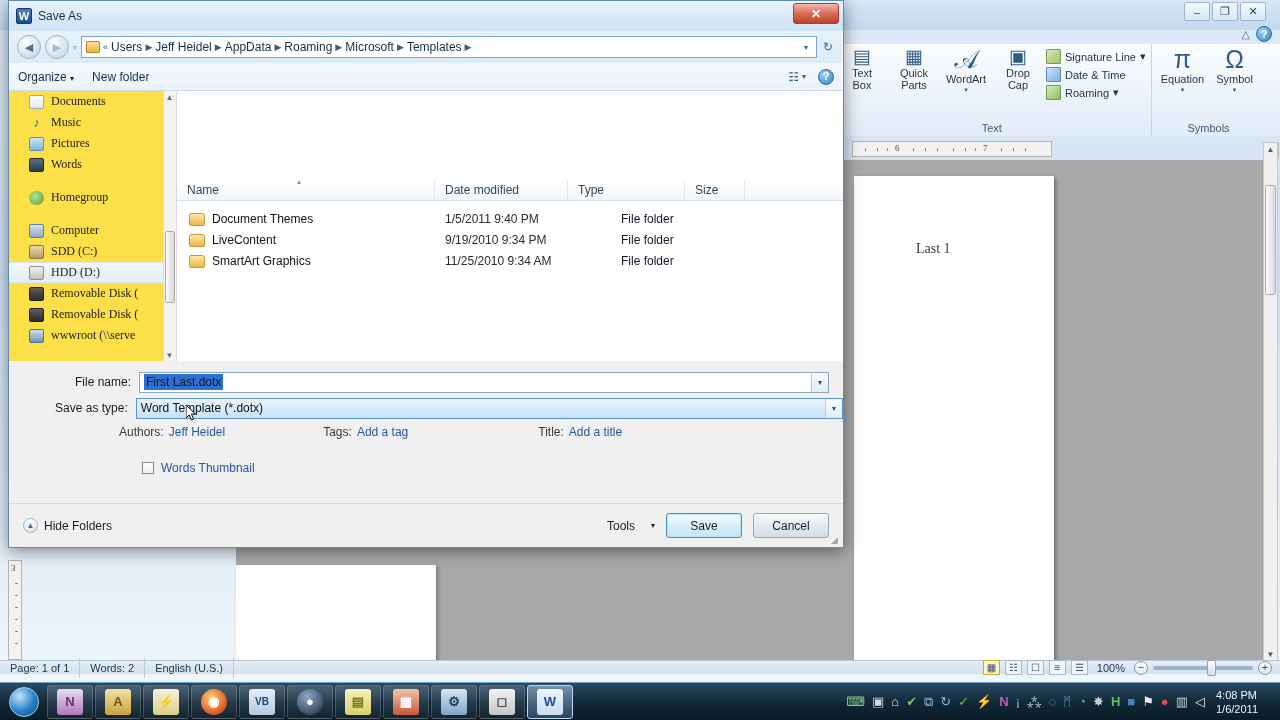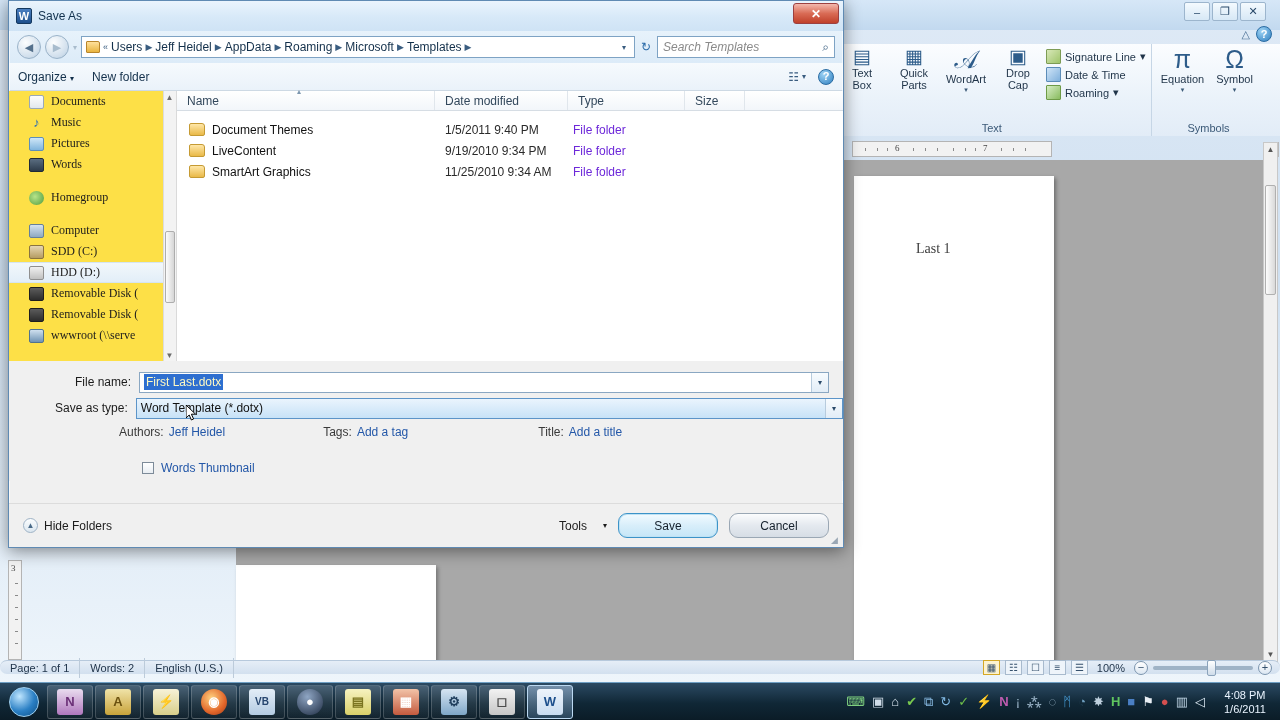--- a/index.html
+++ b/index.html
@@ -81,21 +81,21 @@
              background:linear-gradient(90deg,#fdfdfd,#d9d9d9); border:1px solid #b0b0b0; border-radius:2px;}
   .vscroll .ar { position:absolute; left:0; width:13px; height:13px; font-size:8px; color:#555;
              display:flex;align-items:center;justify-content:center;}
   .doc-corner-ico{ position:absolute; right:1px; top:142px; width:15px;height:15px;
              border:1px solid #b9b9b9; background:#ededed; font-size:9px; color:#555;
              display:flex;align-items:center;justify-content:center;}
 
   
   .statusbar { position:absolute; left:0; top:660px; width:1280px; height:14px;
                background:linear-gradient(#e6eef7,#d2e0ef); border-top:1px solid #b7c9dc;
-               display:flex; align-items:center; font-size:11px; color:#22364c;border-radius:7px; }
+               display:flex; align-items:center; font-size:11px; color:#22364c; }
   .sb-item { padding:0 10px; border-right:1px solid #bccbda; line-height:20px; white-space:nowrap;}
   .sb-right { margin-left:auto; display:flex; align-items:center; gap:5px; padding-right:8px;}
   .viewbtn { width:17px;height:15px;border:1px solid #a8bacd; background:#eef4fa;
              display:flex;align-items:center;justify-content:center;font-size:10px;color:#35506c;}
   .viewbtn.sel { border-color:#d4a827; background:#fdf3cf;}
   .zoomtrack { position:relative; width:100px; height:4px; background:#9fb3c6; border-radius:2px;}
   .zoomthumb{ position:absolute; left:54px; top:-6px; width:9px; height:16px;
              background:linear-gradient(#fff,#cfdcea); border:1px solid #8ba3bb; border-radius:2px;}
   .zcirc { width:14px;height:14px;border-radius:50%;border:1px solid #7c95ae;
           background:linear-gradient(#fff,#dce7f2); font-size:11px; color:#35506c;
@@ -112,21 +112,21 @@
   .tb-btn { width:46px; height:34px; margin:0 1px; border:1px solid rgba(255,255,255,.18);
             border-radius:3px; background:linear-gradient(rgba(255,255,255,.16),rgba(255,255,255,.03));
             display:flex;align-items:center;justify-content:center; }
   .tb-btn.active{ background:linear-gradient(rgba(200,225,255,.48),rgba(120,175,225,.28));
             border-color:#bcd9f2;}
   .tb-ico { width:26px;height:26px; border-radius:3px;
             display:flex;align-items:center;justify-content:center;
             font-size:13px; font-weight:bold; color:#fff; }
   .tray { margin-left:auto; display:flex; align-items:center; gap:7px; padding-right:6px;}
   .tray-ico { font-size:13px; color:#cfe4f5; line-height:1; }
-  .clock { color:#eaf4ff; font-size:11px; text-align:center; line-height:14px; padding-left:4px; width:62px;}
+  .clock { color:#eaf4ff; font-size:11px; line-height:14px; padding-left:4px; width:62px;}
 
   
   .dialog { position:absolute; left:8px; top:0px; width:836px; height:548px;
             background:#f0f0f0; border:1px solid #5f8ab3;
             box-shadow: 0 3px 16px rgba(0,0,0,.45); }
   .dlg-frame { position:absolute; left:0; top:0; width:100%; height:100%;
             border:1px solid rgba(255,255,255,.65); pointer-events:none;}
   .dlg-titlebar { height:30px; position:relative;
             background:linear-gradient(#eaf4fd,#d7e9f8 55%, #cfe3f5);
             display:flex; align-items:center; padding-left:7px; }
@@ -186,70 +186,70 @@
   .nic.hdd { background:linear-gradient(#f0f0f0,#c0c0c0); border:1px solid #8f8f8f;}
   .nic.rem { background:linear-gradient(#5c5c5c,#2c2c2c); border:1px solid #1e1e1e;}
   .nic.net { background:linear-gradient(#cfe0ef,#6f93b4); border:1px solid #51738f;}
   .nav-scroll { position:absolute; right:0; top:0; width:13px; height:100%;
              background:#f3f3f3; border-left:1px solid #dcdcdc;}
   .nav-scroll .thumb { position:absolute; left:1px; top:140px; width:10px; height:72px;
              background:linear-gradient(90deg,#fcfcfc,#d6d6d6); border:1px solid #adadad; border-radius:2px;}
   .nav-scroll .ar { position:absolute; left:0; width:11px; height:12px;
              font-size:8px; color:#6b6b6b; display:flex;align-items:center;justify-content:center;}
 
-  .filepane { flex:1; display:flex; flex-direction:column; background:#fff; position:relative;}
+  .filepane { flex:1; display:flex; flex-direction:column; background:#fff; position:relative;justify-content:center;}
   .col-head { display:flex; height:20px; align-items:center;
              background:linear-gradient(#ffffff,#f2f6fa); border-bottom:1px solid #d6dde4;
              font-size:12px; color:#33485c; }
   .col-head > div { padding-left:10px; border-right:1px solid #e0e6ec; height:100%;
              display:flex; align-items:center;}
   .c-name{ width:258px; position:relative;}
   .c-date{ width:133px; }
   .c-type{ width:117px; }
   .c-size{ width:60px; }
   .c-rest{ flex:1; border-right:none !important;}
   .sortmark{ position:absolute; left:120px; top:-4px; font-size:8px; color:#7d97af;}
   .frow { display:flex; height:21px; align-items:center; font-size:12px; color:#111; }
   .frow .fn { width:258px; display:flex; align-items:center; gap:7px; padding-left:12px;}
   .frow .fd { width:133px; padding-left:10px; color:#2a2a2a;}
-  .frow .ft { width:117px; padding-left:5px; color:#6d28d9;}
+  .frow .ft { width:117px; padding-left:5px; color:#0f172a;margin-left:48px;}
   .frow .fs { width:60px; }
   .fold-ic { width:16px;height:13px; flex:none;
              background:linear-gradient(#ffe7a8,#e9b948); border:1px solid #c59a33;
              border-radius:2px 3px 2px 2px; }
 
   .dlg-form { background:#f0f0f0; padding:10px 0 0 0; position:relative; height:120px;}
   .form-row { display:flex; align-items:center; height:22px; margin-bottom:4px; }
   .form-lbl { width:130px; text-align:right; padding-right:8px; font-size:12px; color:#1c1c1c;}
   .combo { height:21px; border:1px solid #8aa7c2; background:#fff; display:flex;
            align-items:center; padding-left:4px; font-size:12px; color:#111; position:relative;}
   .combo .cbtn { position:absolute; right:0; top:0; width:17px; height:100%;
            background:linear-gradient(#f7fbfe,#e2edf7); border-left:1px solid #b7cbdd;
            display:flex; align-items:center; justify-content:center; font-size:8px; color:#2a4a6a;}
   .filename-combo { width:690px; }
-  .selected-text { background:#2e6fd0; color:#fef9c3; padding:1px 2px; }
+  .selected-text { background:#2e6fd0; color:#0f172a; padding:1px 2px; }
   .savetype-combo { width:726px; background:linear-gradient(#eaf4fd,#c7e2f7); border-color:#5c94c8;}
   .meta-row { display:flex; align-items:center; font-size:12px; color:#1c1c1c; padding-left:0; margin-top:6px;}
   .meta { display:flex; gap:5px; }
   .meta .lbl { color:#3a3a3a; }
   .meta .val { color:#2357a8; }
   .thumb-row { display:flex; align-items:center; gap:7px; margin-top:22px; padding-left:133px;}
   .chk { width:12px;height:12px; border:1px solid #7d8b99; background:linear-gradient(#fff,#e9eef3);}
   .thumb-lbl { font-size:12px; color:#2357a8; }
 
   .dlg-footer { position:absolute; left:0; bottom:0; width:100%; height:44px;
            background:#f0f0f0; border-top:1px solid #dcdcdc;
            display:flex; align-items:center; padding:0 14px; gap:10px;}
   .hide-folders { display:flex; align-items:center; gap:6px; font-size:12px; color:#1c1c1c;}
   .hf-circ { width:15px;height:15px;border-radius:50%;
            background:linear-gradient(#fbfdfe,#dbe6ef); border:1px solid #9fb3c6;
            color:#4a6a88; font-size:8px; display:flex;align-items:center;justify-content:center;}
   .foot-right { margin-left:auto; display:flex; align-items:center; gap:11px;}
   .tools-btn { display:flex; align-items:center; gap:16px; font-size:12px; color:#1c1c1c;}
-  .btn { width:100px; height:25px; border:1px solid #9aa7b4; border-radius:9px;
+  .btn { width:76px; height:25px; border:1px solid #9aa7b4; border-radius:3px;
          background:linear-gradient(#fbfcfd,#e4e9ef 50%, #d6dde5);
          font-size:12px; color:#15202c; display:flex; align-items:center; justify-content:center;}
   .btn.default { border:1px solid #3c93c8; box-shadow:0 0 0 1px #bfe2f4 inset;
          background:linear-gradient(#f3fbff,#d8eefa 50%, #c5e6f7);}
   .resize-grip { position:absolute; right:2px; bottom:2px; width:10px; height:10px;
          color:#9aa7b4; font-size:9px; }
 
   
   .cursor { position:absolute; left:186px; top:405px; width:12px; height:18px; z-index:60; }
 </style>
@@ -426,24 +426,20 @@
         <span class="crumb-sep">▶</span>
         <span class="crumb">Roaming</span>
         <span class="crumb-sep">▶</span>
         <span class="crumb">Microsoft</span>
         <span class="crumb-sep">▶</span>
         <span class="crumb">Templates</span>
         <span class="crumb-sep">▶</span>
         <span class="addr-caret">▾</span>
       </div>
       <span class="refresh">↻</span>
-      <div class="searchbox">
-        <span>Search Templates</span>
-        <span class="mag">⌕</span>
-      </div>
     </div>
 
     <div class="dlg-toolbar">
       <span>
         <span>Organize</span>
         <span class="caret">▾</span>
       </span>
       <span>New folder</span>
       <div class="tb-right">
         <span class="viewicon">

